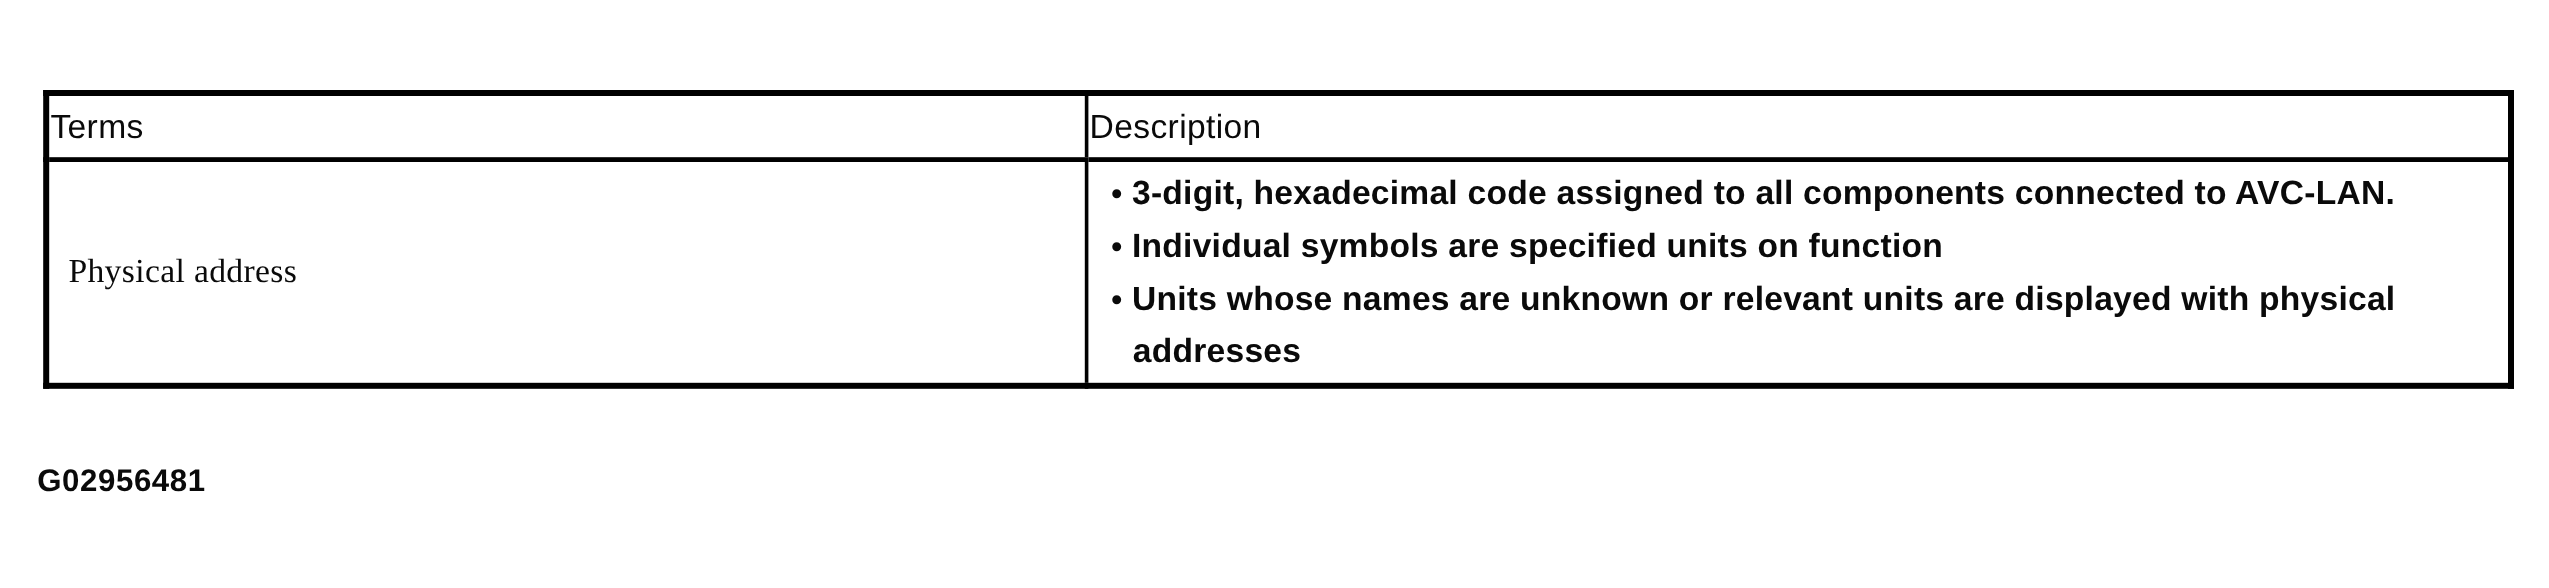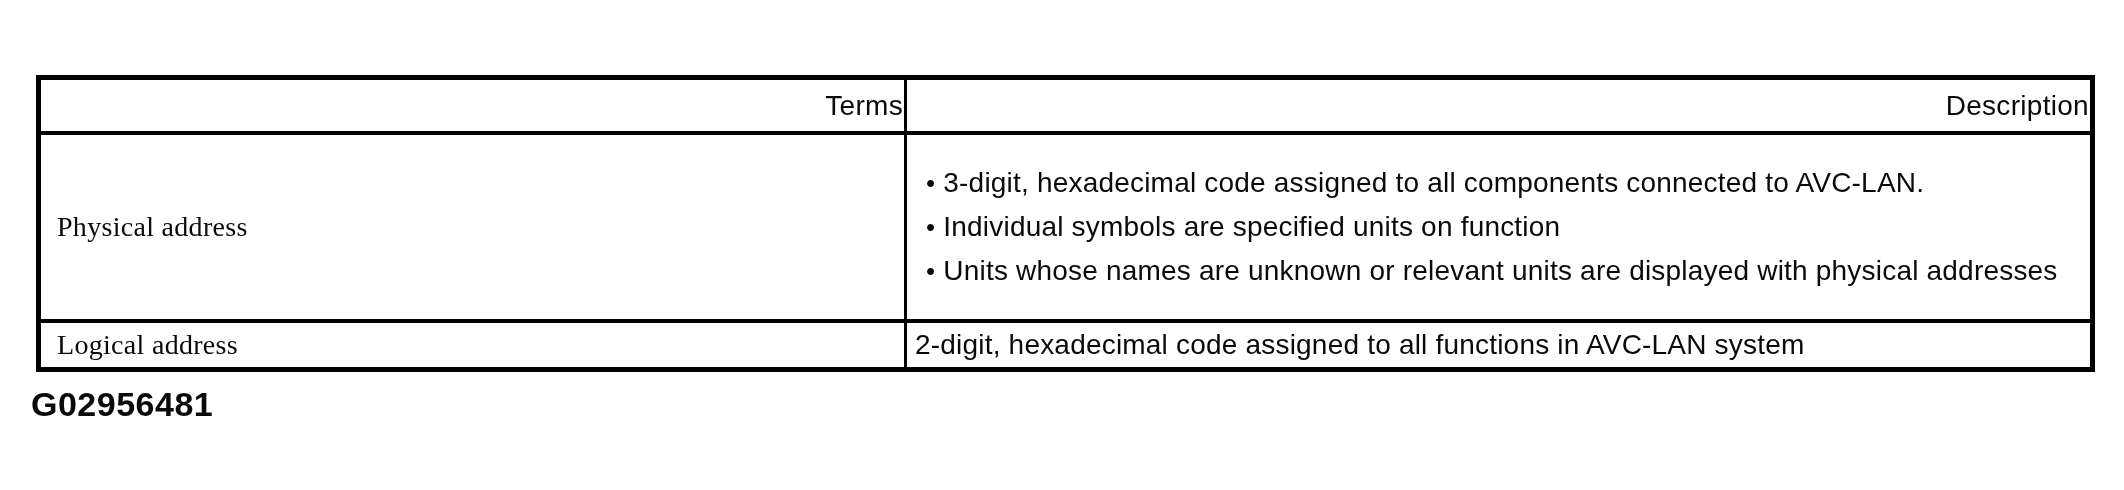--- a/index.html
+++ b/index.html
@@ -31,21 +31,21 @@
   table.terms-table th,
   table.terms-table td {
     border: 3px solid #000000;
     font-size: 28px;
     font-weight: normal;
     color: #0a0a0a;
     overflow: hidden;
   }
   table.terms-table thead th {
     height: 49px;
-    text-align: right;
+    text-align: left;
     vertical-align: middle;
     border-bottom-width: 4px;
     letter-spacing: 0.3px;
   }
   tr.row-physical { height: 188px; }
   tr.row-logical  { height: 46px;  }
   tr.row-physical td,
   tr.row-logical td {
     border-top-width: 4px;
   }
@@ -57,37 +57,38 @@
   }
   td.desc-cell {
     padding: 4px 12px 4px 8px;
     vertical-align: middle;
     letter-spacing: 0.2px;
   }
   .bullet-item {
     line-height: 44px;
     padding-left: 29px;
     text-indent: -18px;
+    font-weight: bold;
   }
   .bullet-item::before {
     content: "\2022";
     display: inline;
     margin-right: 8px;
     font-size: 26px;
   }
   .plain-desc {
     line-height: 36px;
   }
 
   
   .figure-id {
     position: absolute;
     left: 31px;
     top: 385px;
-    font-size: 34px;
+    font-size: 26px;
     font-weight: bold;
     letter-spacing: 0.5px;
     color: #0a0a0a;
   }
 </style>
 </head>
 <body>
 
 <div class="terms-table-wrap">
   <table class="terms-table">
@@ -103,23 +104,17 @@
     </thead>
     <tbody>
       <tr class="row-physical">
         <td class="term-cell">Physical address</td>
         <td class="desc-cell">
           <div class="bullet-item">3-digit, hexadecimal code assigned to all components connected to AVC-LAN.</div>
           <div class="bullet-item">Individual symbols are specified units on function</div>
           <div class="bullet-item">Units whose names are unknown or relevant units are displayed with physical addresses</div>
         </td>
       </tr>
-      <tr class="row-logical">
-        <td class="term-cell">Logical address</td>
-        <td class="desc-cell">
-          <div class="plain-desc">2-digit, hexadecimal code assigned to all functions in AVC-LAN system</div>
-        </td>
-      </tr>
     </tbody>
   </table>
 </div>
 
 <div class="figure-id">G02956481</div>
 
 </body></html>

